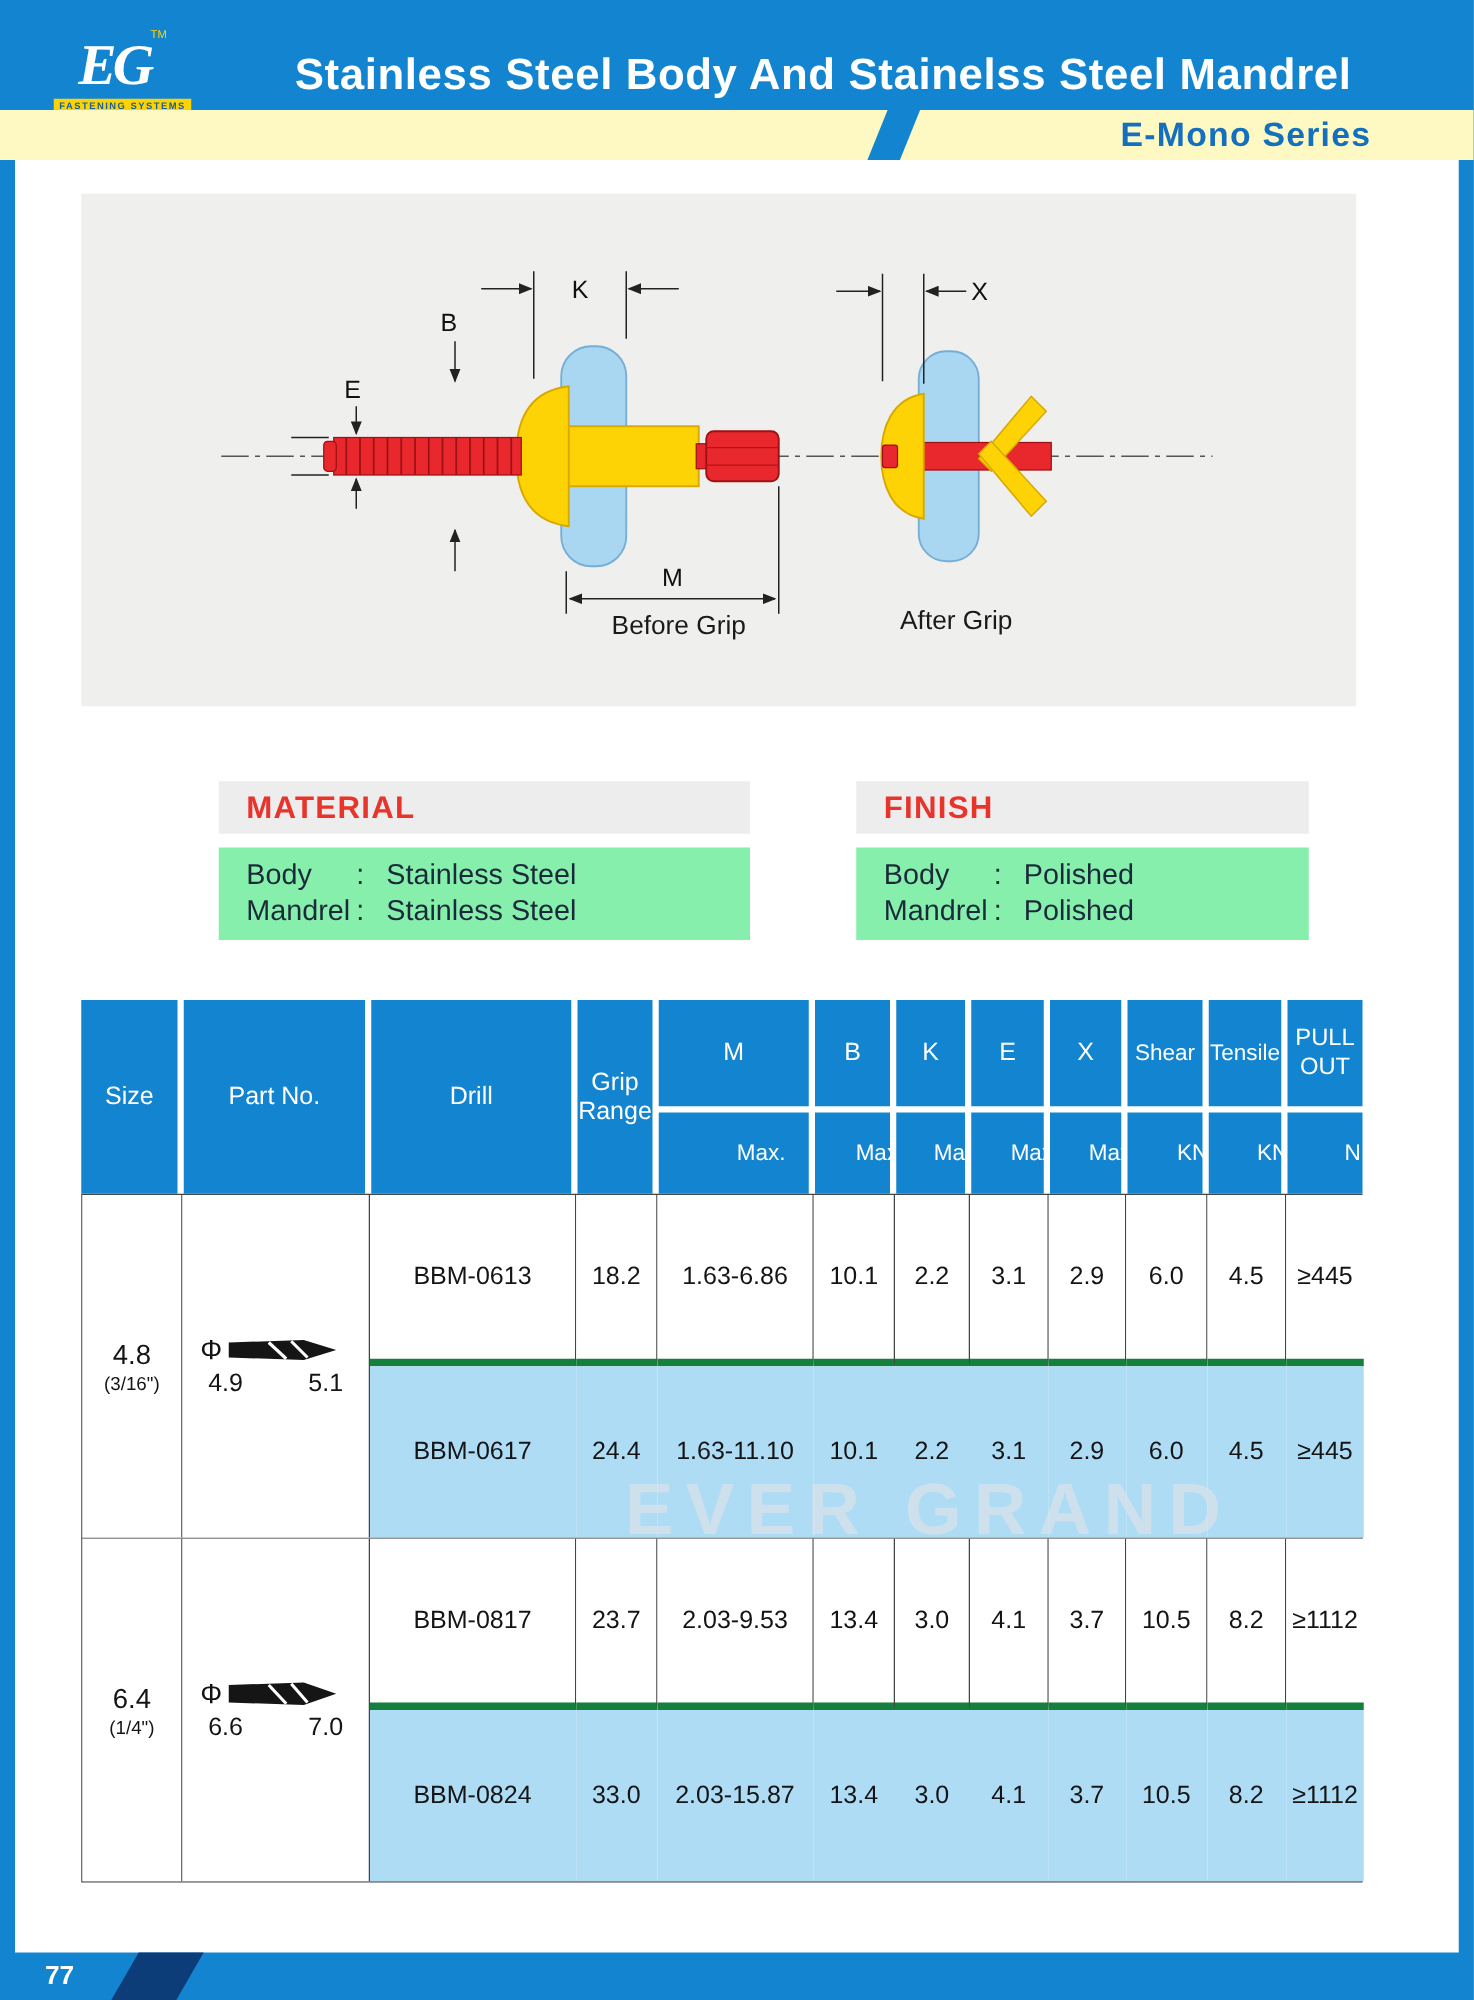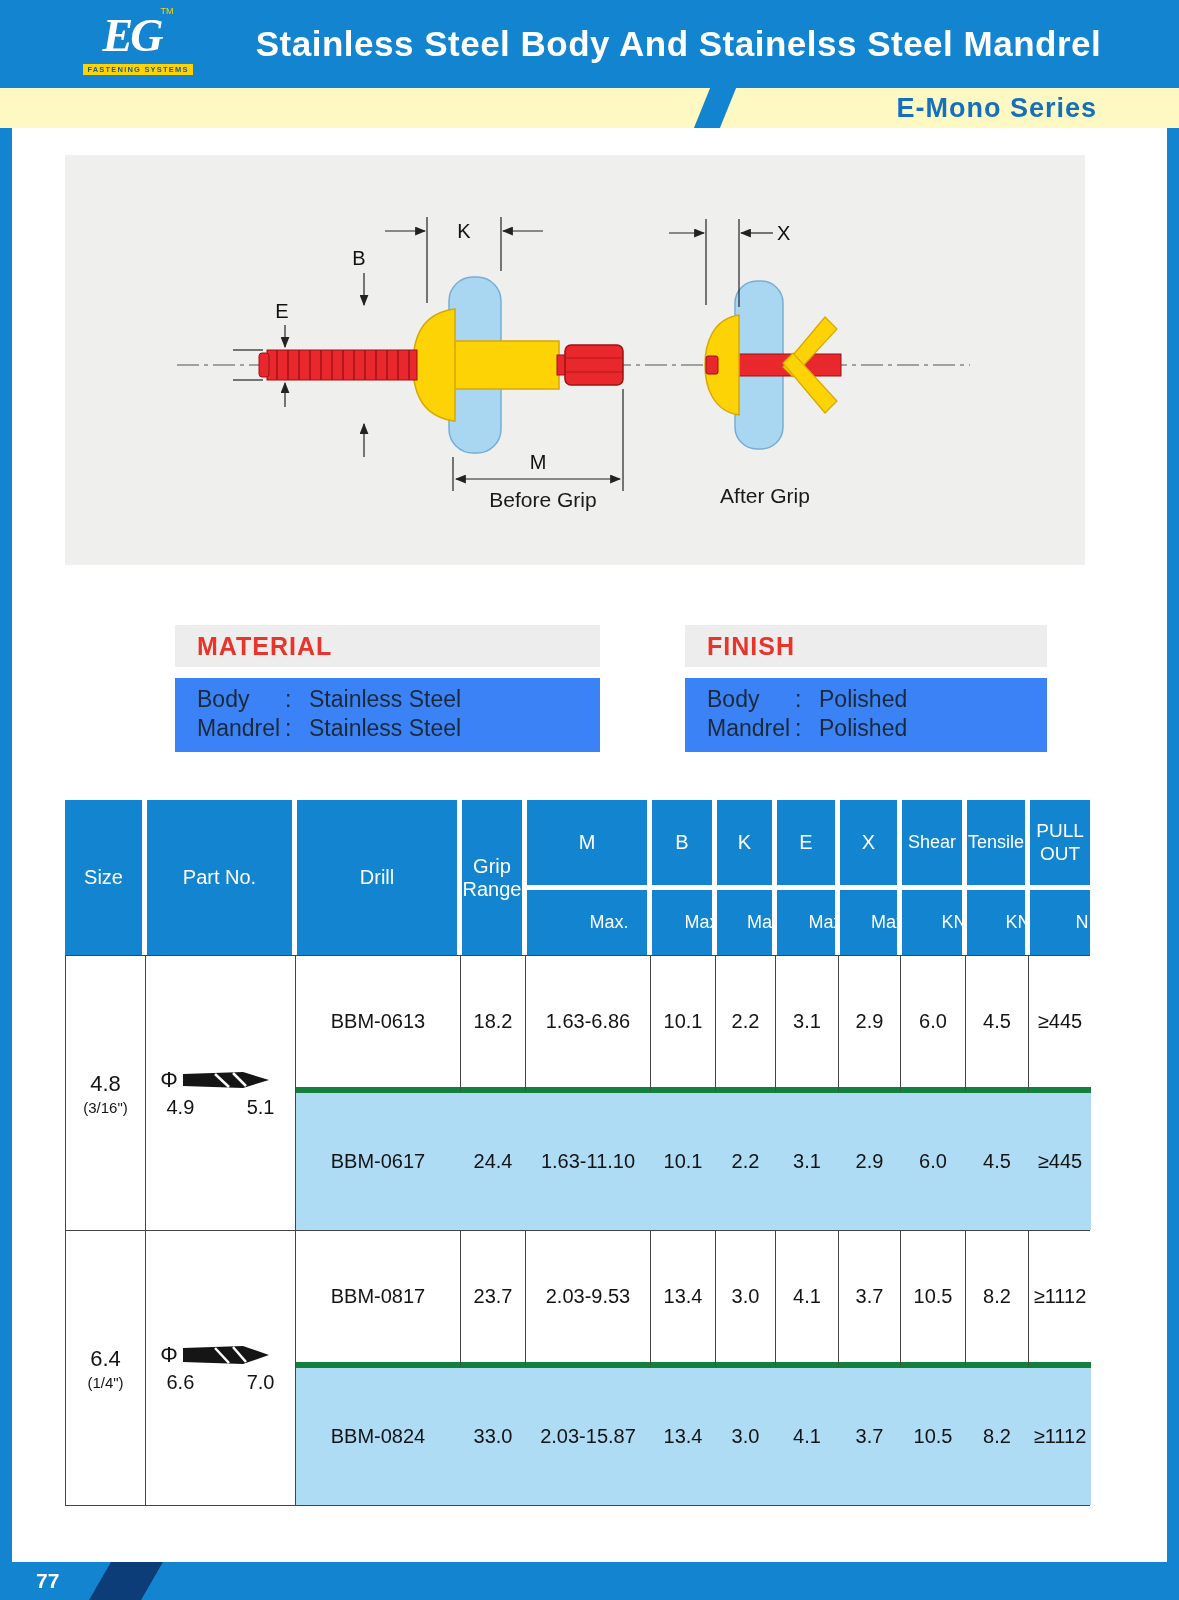--- a/index.html
+++ b/index.html
@@ -1,20 +1,20 @@
 <!DOCTYPE html>
 <html><head>
 <meta charset="utf-8">
 <style>
   * { margin:0; padding:0; box-sizing:border-box; }
   body { background:#9a9a9a; font-family:"Liberation Sans", sans-serif; }
   .page { position:relative; width:1179px; height:1600px; background:#1385d0; overflow:hidden; font-family:"Liberation Sans", sans-serif; }
 
   
-  .topbar { position:absolute; top:0; left:0; width:100%; height:88px; display:flex; align-items:center;padding-left:40px; }
+  .topbar { position:absolute; top:16px; left:0; width:100%; height:88px; display:flex; align-items:center; }
   .logo { margin-left:28px; width:140px; text-align:center; line-height:1; }
   .logo-mono { font-family:"Liberation Serif", serif; font-style:italic; font-weight:bold; font-size:46px; color:#ffffff; letter-spacing:-3px; }
   .logo-tm { font-size:9px; color:#ffd400; vertical-align:top; position:relative; top:-6px; }
   .logo-caption { display:inline-block; background:#fdd305; color:#155f9e; font-size:7.5px; font-weight:bold; letter-spacing:1.2px; padding:2px 4px; margin-top:2px; }
   .title { flex:1; text-align:center; color:#ffffff; font-size:35px; font-weight:bold; letter-spacing:0.5px; padding-right:30px; }
 
   
   .series-band { position:absolute; top:88px; left:0; width:100%; height:40px; background:#fef9c3;padding-left:12px; }
   .series-diagonal { position:absolute; left:702px; top:0; width:26px; height:40px; background:#1385d0; transform:skewX(-22deg); }
   .series-label { position:absolute; right:82px; top:0; line-height:40px; font-size:27px; font-weight:bold; color:#1470be; letter-spacing:1px; }
@@ -22,21 +22,21 @@
   
   .content { position:absolute; top:128px; left:12px; width:1155px; height:1434px; background:#ffffff; }
 
   .diagram-panel { position:absolute; left:53px; top:27px; width:1020px; height:410px; background:#efefee; }
 
   
   .info-box { position:absolute; }
   .material-box { left:163px; top:497px; width:425px; }
   .finish-box   { left:673px; top:497px; width:362px; }
   .info-title { height:42px; background:#ededed; color:#e8342b; font-size:25px; font-weight:bold; line-height:42px; padding-left:22px; letter-spacing:1px; }
-  .info-body  { margin-top:11px; background:#3b82f6; padding:7px 0 9px 22px; }
+  .info-body  { margin-top:11px; background:#86efac; padding:7px 0 9px 22px; }
   .info-row   { display:flex; font-size:23px; color:#1b2a3a; line-height:29px; }
   .info-label { width:88px; }
   .info-colon { width:24px; }
 
   
   .rivet-table { position:absolute; left:53px; top:672px; width:1025px; }
   .thead { display:grid; grid-template-columns:77px 145px 160px 60px 120px 60px 55px 58px 57px 60px 58px 60px; grid-template-rows:85px 65px; gap:5px; }
   .th { background:#1385d0; color:#ffffff; display:flex; align-items:center; justify-content:center; text-align:center; font-size:20px; }
   .rs { grid-row:1 / 3; }
   .sm { font-size:18px; }
@@ -313,20 +313,21 @@
           <div class="td hl r2">3.0</div>
           <div class="td hl r2">4.1</div>
           <div class="td hl r2">3.7</div>
           <div class="td hl r2">10.5</div>
           <div class="td hl r2">8.2</div>
           <div class="td hl r2 lc">≥1112</div>
         </div>
       </div>
     </section>
 
+    <div class="watermark">EVER GRAND</div>
   </div>
 
   <footer class="footer">
     <span class="footer-slash"></span>
     <span class="page-number">77</span>
   </footer>
 
 </div>
 
 </body></html>

